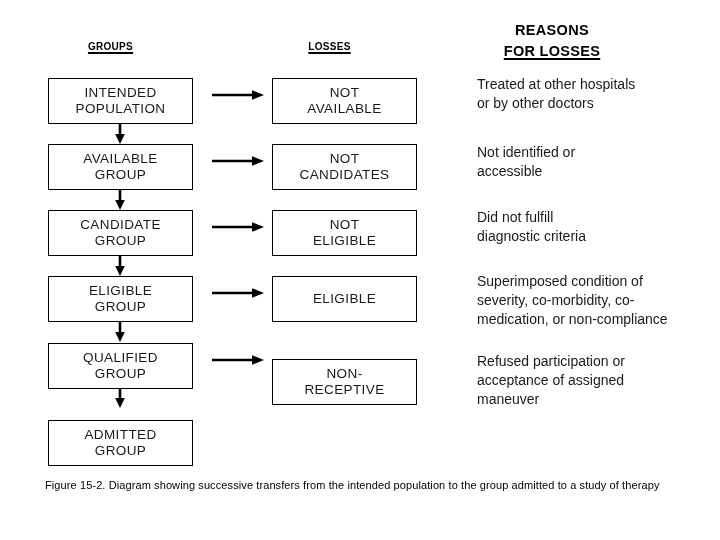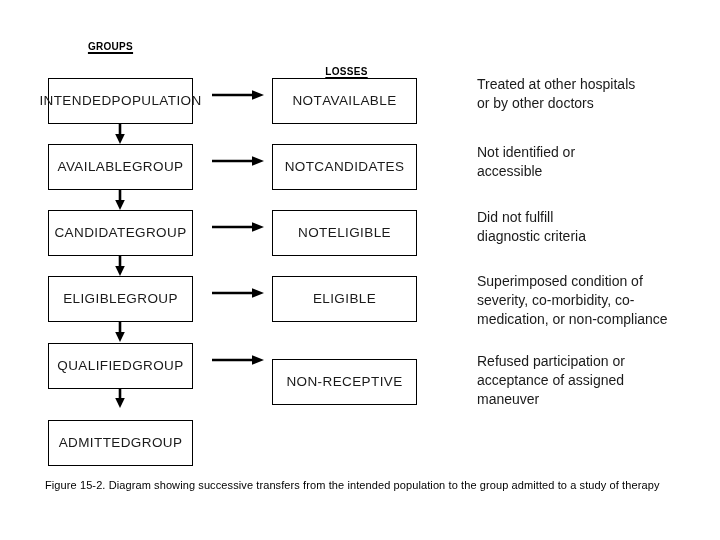--- a/index.html
+++ b/index.html
@@ -40,21 +40,21 @@
     text-decoration-thickness: 2px;
     text-underline-offset: 2px;
   }
   .box {
     position: absolute;
     width: 145px;
     height: 46px;
     border: 1.5px solid #000000;
     box-sizing: border-box;
     display: flex;
-    flex-direction: row;
+    flex-direction: column;
     align-items: center;
     justify-content: center;
     text-align: center;
     font-size: 13.5px;
     line-height: 16px;
     letter-spacing: 0.4px;
     color: #1a1a1a;
   }
   .group-box { left: 48px; }
   .loss-box  { left: 272px; }
@@ -80,21 +80,25 @@
     color: #000000;
     white-space: nowrap;
   }
 </style>
 </head>
 <body>
 
 <div class="slide">
 
   <div class="col-header" style="left:38px; top:41px; width:145px;">GROUPS</div>
-  <div class="col-header" style="left:274px; top:41px; width:145px;margin-top:25px;">LOSSES</div>
+  <div class="col-header" style="left:257px; top:41px; width:145px;">LOSSES</div>
+  <div class="col-header-multi" style="left:462px; top:20px; width:180px;">
+    <div>REASONS</div>
+    <div class="u">FOR LOSSES</div>
+  </div>
 
   <div class="box group-box" style="top:78px;">
     <div>INTENDED</div>
     <div>POPULATION</div>
   </div>
   <div class="box group-box" style="top:144px;">
     <div>AVAILABLE</div>
     <div>GROUP</div>
   </div>
   <div class="box group-box" style="top:210px;">

